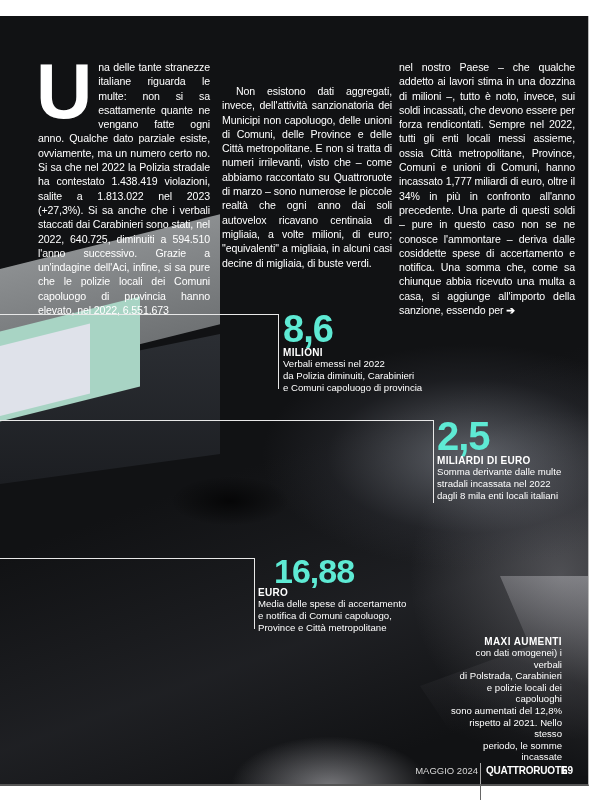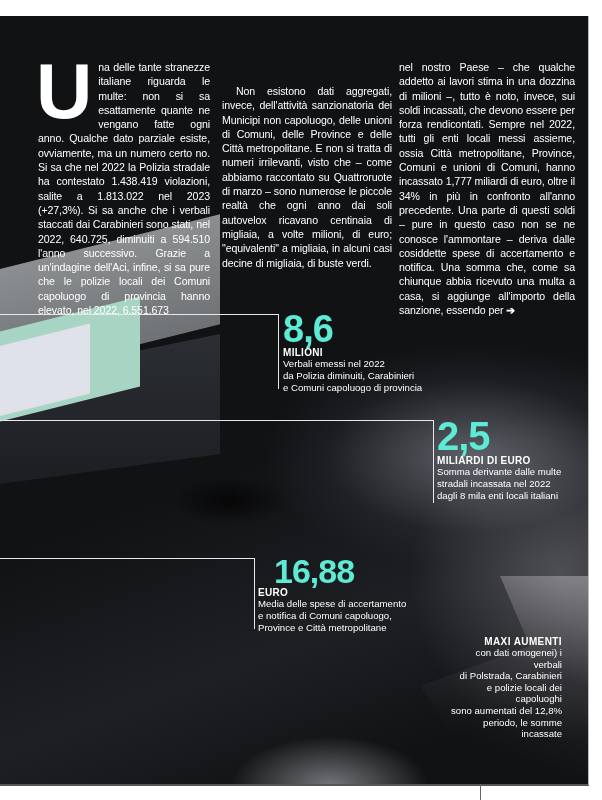--- a/index.html
+++ b/index.html
@@ -129,19 +129,26 @@
     </div>
   </div>
 
   <div class="sidebar-box" style="top:620px;">
     <div class="title">MAXI AUMENTI</div>
     <div class="body">
       <div>con dati omogenei) i verbali</div>
       <div>di Polstrada, Carabinieri</div>
       <div>e polizie locali dei capoluoghi</div>
       <div>sono aumentati del 12,8%</div>
+      <div>rispetto al 2021. Nello stesso</div>
       <div>periodo, le somme incassate</div>
 
     </div>
   </div>
 
+  <div class="footer" style="top:749px;">
+    <span class="issue">MAGGIO 2024</span>
+    <span class="sep"></span>
+    <span class="brand">QUATTRORUOTE</span>
+    <span class="pageno">69</span>
+  </div>
 </div>
 <div class="sep-out"></div>
 
 </body></html>

